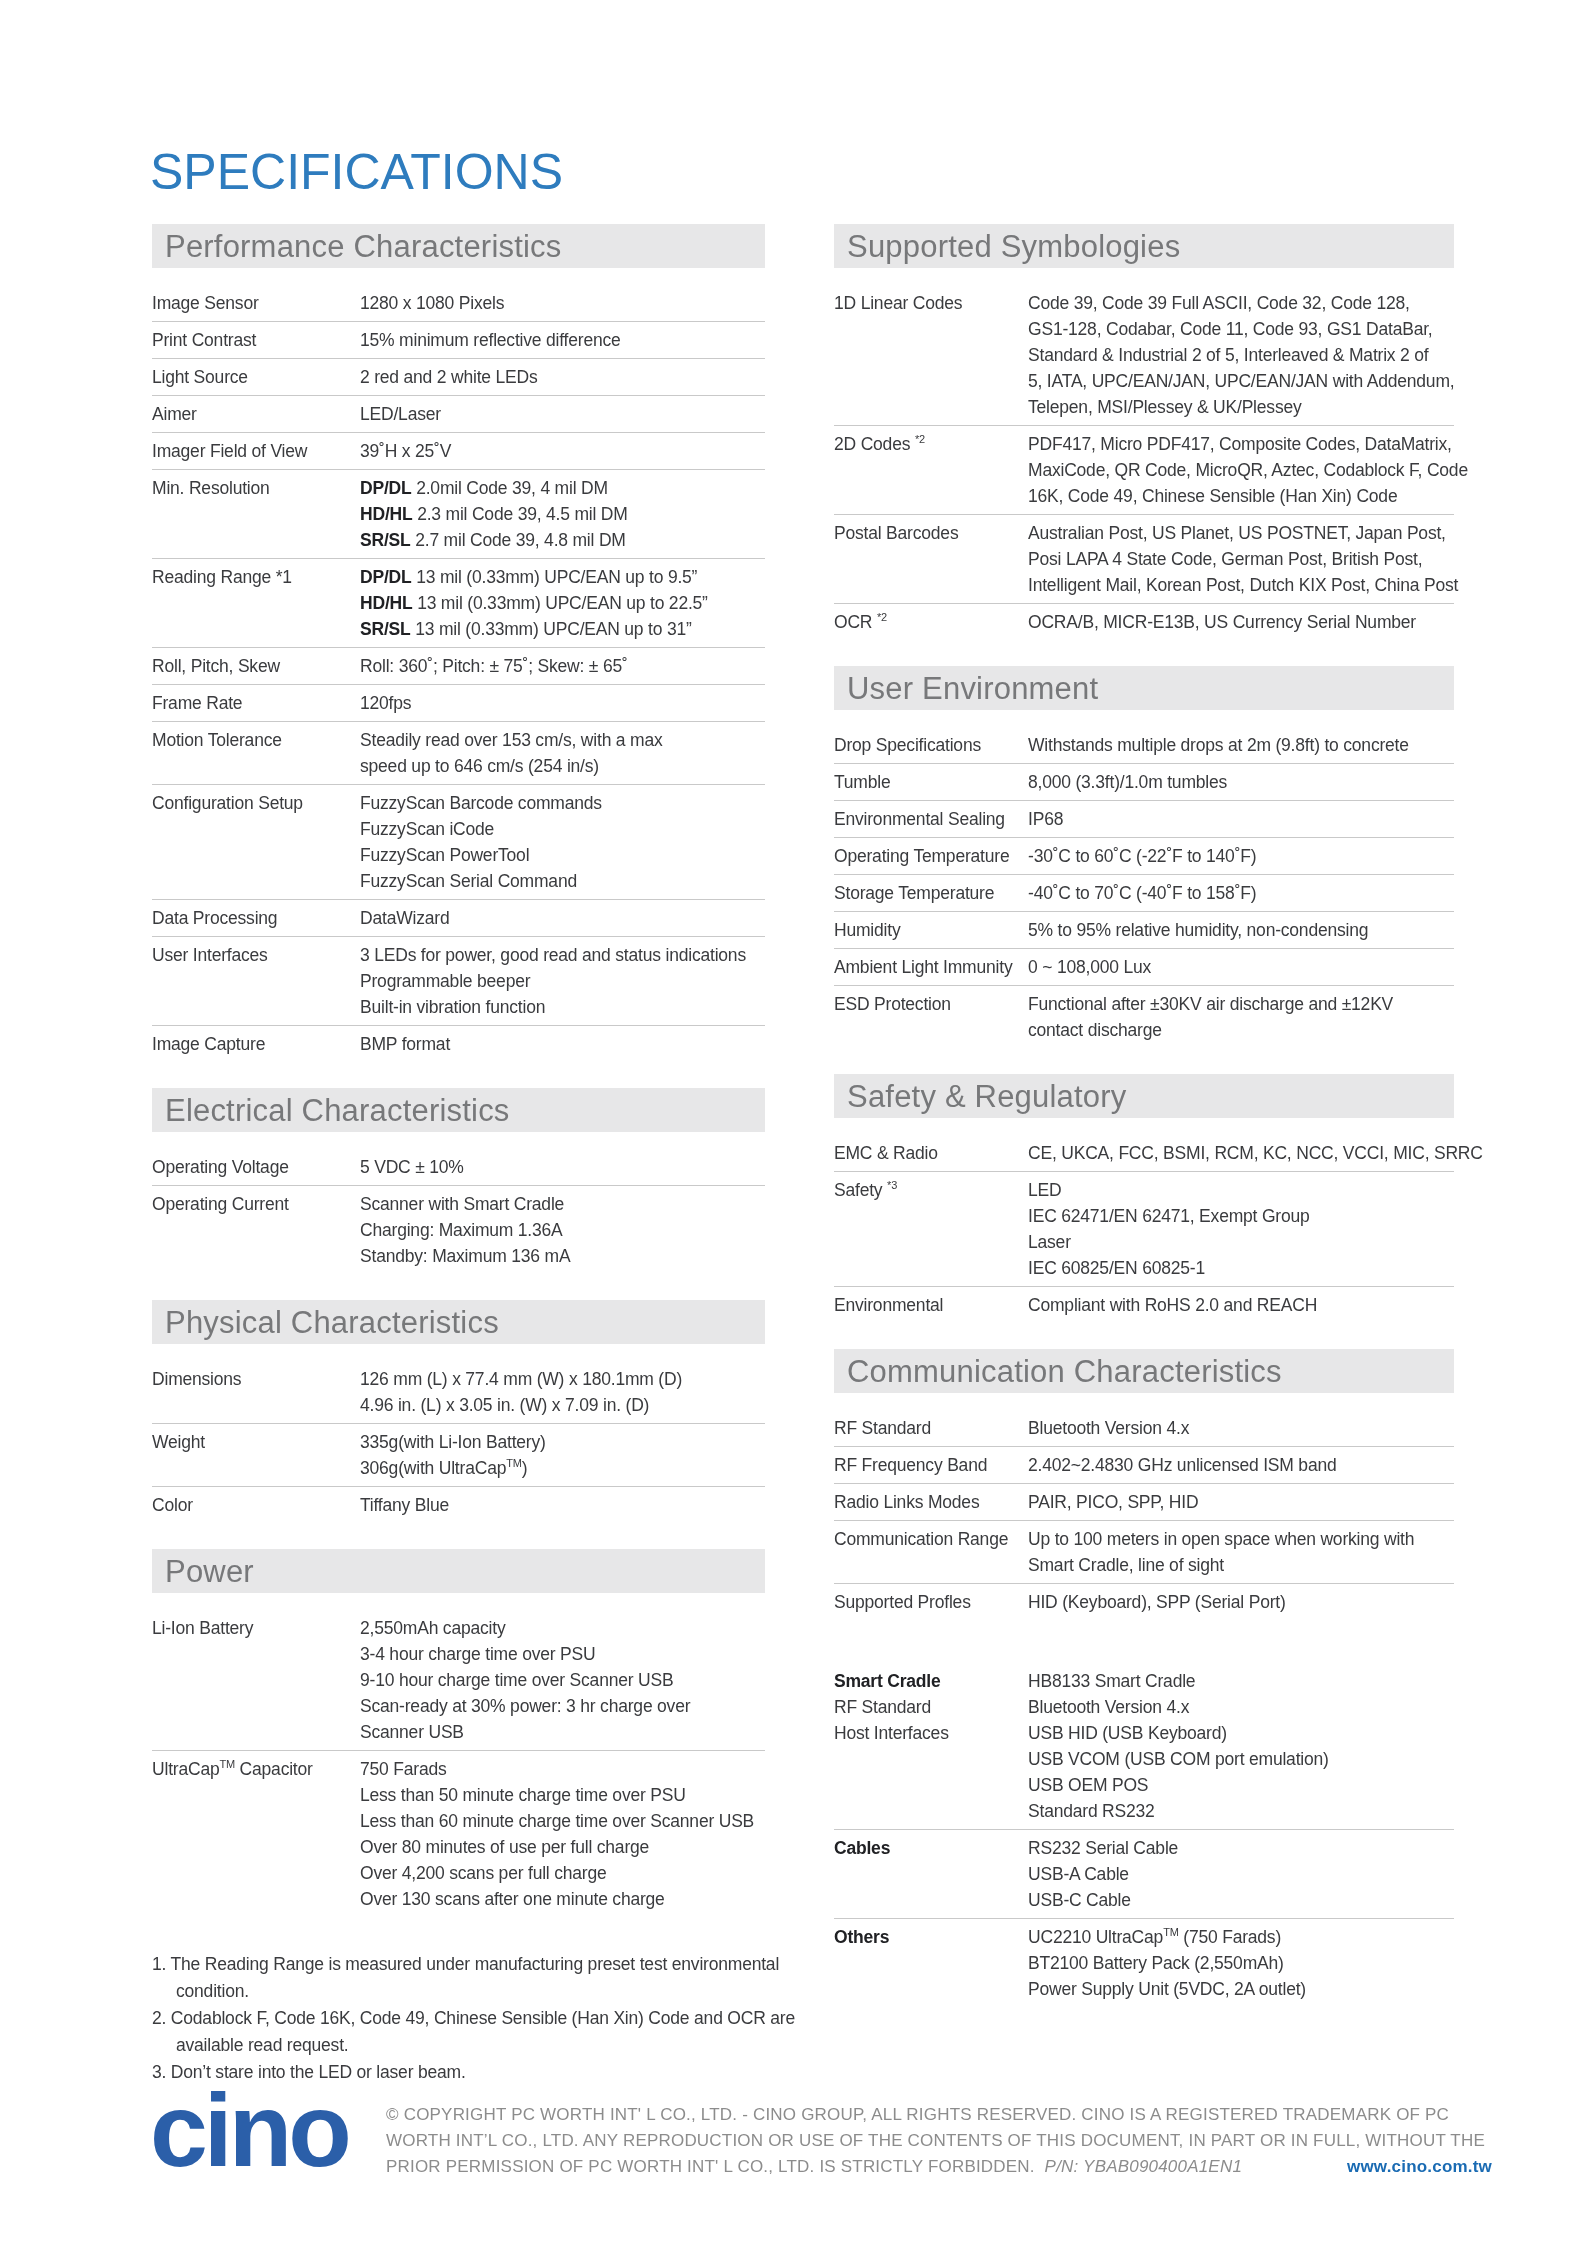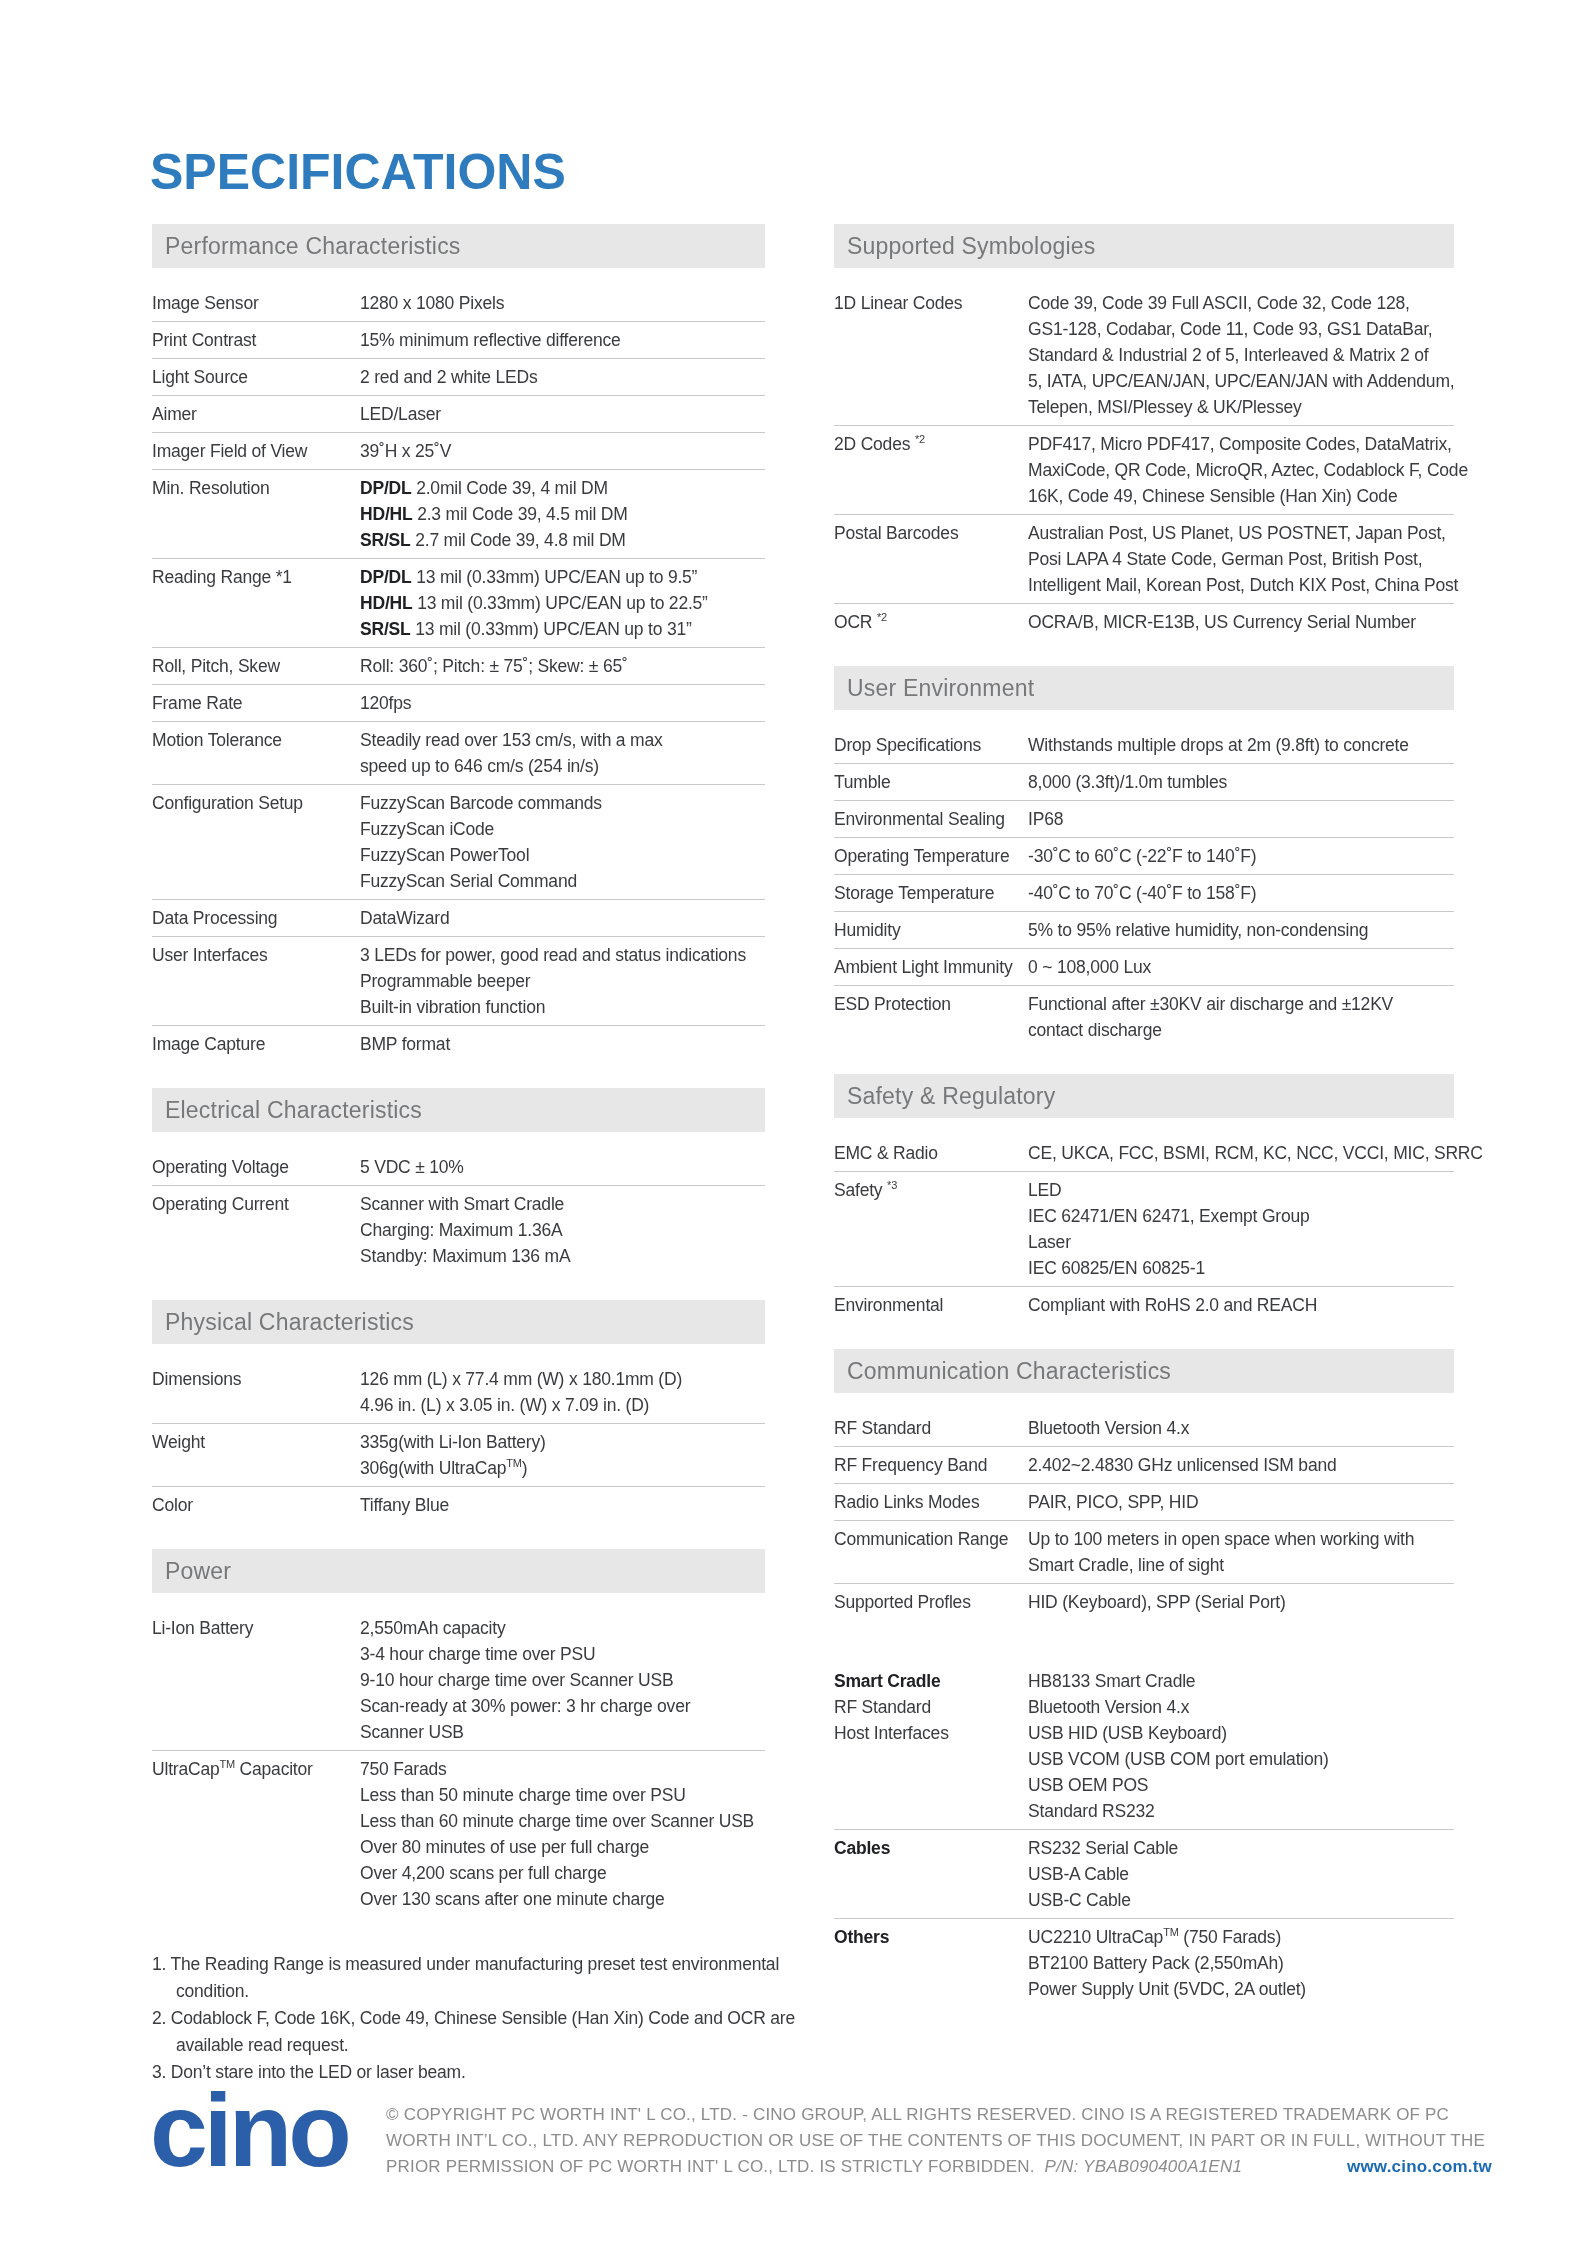--- a/index.html
+++ b/index.html
@@ -2,31 +2,31 @@
 <html><head>
 <meta charset="utf-8">
 <style>
   html,body { margin:0; padding:0; background:#ffffff; }
   .page {
     position:relative; width:1588px; height:2245px; background:#ffffff;
     font-family:"Liberation Sans", sans-serif; color:#3a3b3e; overflow:hidden;
   }
   .page-title {
     position:absolute; left:150px; top:143px; margin:0;
-    font-size:50px; font-weight:700; letter-spacing:0px; color:#2e7cbe;
+    font-size:50px; font-weight:400; letter-spacing:0px; color:#2e7cbe;
   }
   .columns { position:absolute; left:152px; top:224px; display:flex; }
   .col { display:block; }
   .col-left  { width:613px; }
   .col-right { width:620px; margin-left:69px; }
 
   .section { margin:0 0 26px 0; }
   .sec-h {
     height:44px; line-height:45px; background:#e7e7e8; color:#77787a;
-    font-size:23px; padding-left:13px; letter-spacing:0.2px;
+    font-size:31px; padding-left:13px; letter-spacing:0.2px;
   }
   .rows { }
   .row { display:flex; padding:5px 0 5px 0; border-top:1px solid #c9c9c9; }
   .rows .row:first-child { border-top:none; padding-top:22px; }
   .lbl { width:200px; flex:none; padding-right:8px; }
   .col-right .lbl { width:186px; }
   .val { flex:1; min-width:0; }
   .ln { line-height:26px; font-size:17.5px; letter-spacing:-0.2px; white-space:nowrap; }
   .bseg { font-weight:bold; color:#202124; }
   sup { font-size:11px; line-height:0; }

